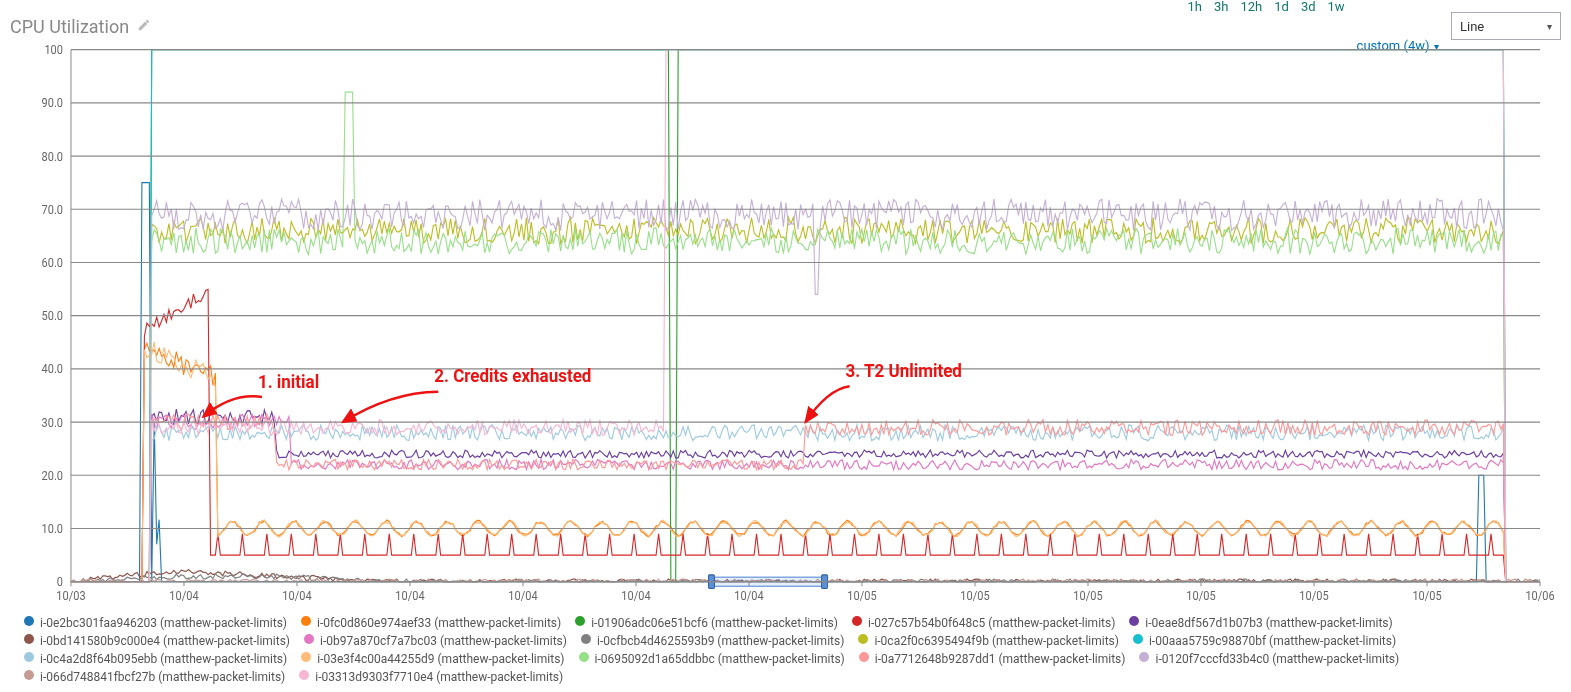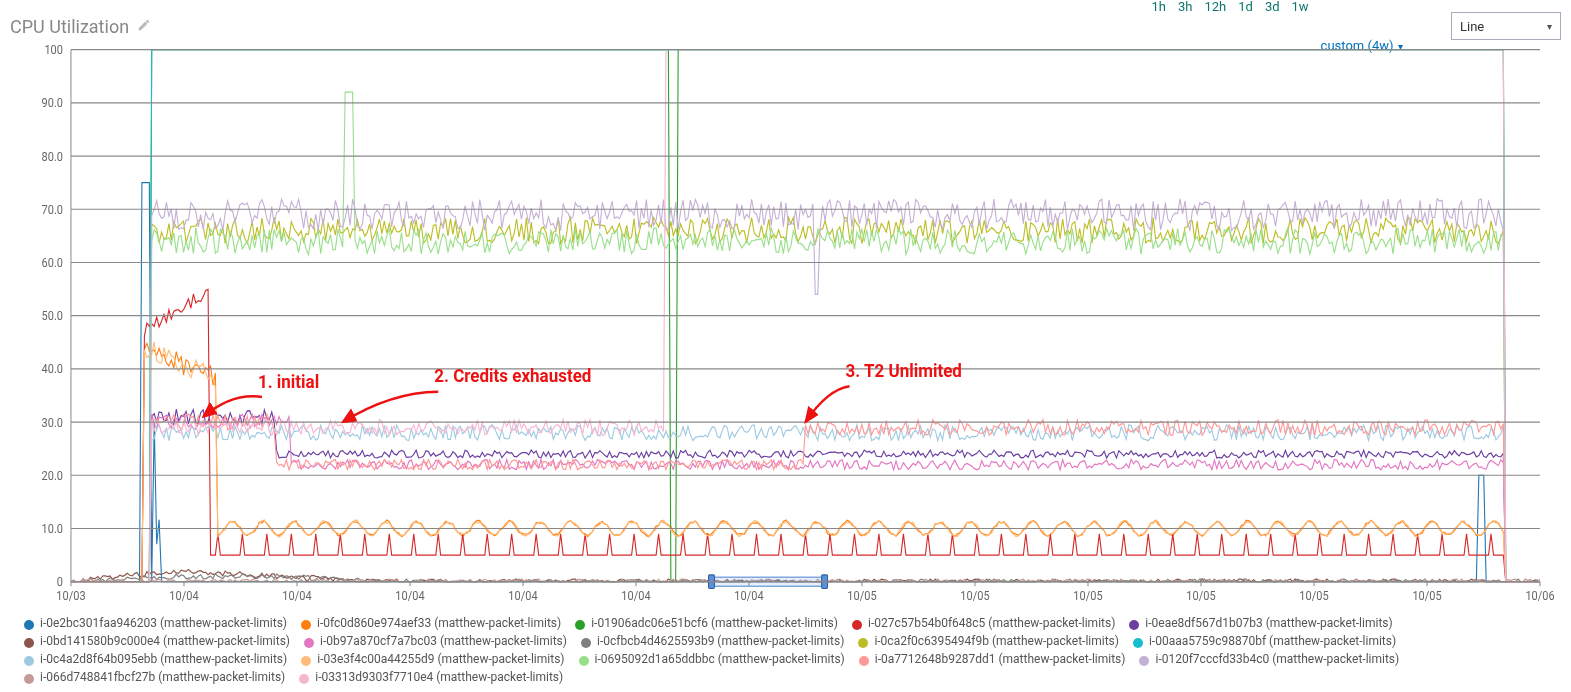--- a/index.html
+++ b/index.html
@@ -7,34 +7,34 @@
   .container { width: 1571px; height: 692px; display: flex; flex-direction: column; padding: 8px 10px 6px 10px; }
   .header { display: flex; align-items: center; justify-content: space-between; height: 36px; }
   .title-wrap { display: flex; align-items: center; gap: 8px; }
   .title { font-size: 18px; font-weight: 400; color: #888; }
   .edit-icon { color: #bbb; font-size: 14px; cursor: pointer; }
   .controls { display: flex; align-items: center; gap: 12px; }
   .ranges { display: flex; gap: 12px; color: #555; font-size: 13px; }
   .range { cursor: pointer; color: #0f766e; }
   .range.active { color: #0073bb; margin-top: 39px; }
   .range .caret { font-size: 10px; margin-left: 2px; }
-  .dropdown { position: relative; border: 1px solid #aab; background: #fff; height: 28px; width: 110px; padding: 4px 8px; display: flex; align-items: center; justify-content: space-between; cursor: pointer; font-size: 13px; color: #333; margin-left: 36px; }
+  .dropdown { position: relative; border: 1px solid #aab; background: #fff; height: 28px; width: 110px; padding: 4px 8px; display: flex; align-items: center; justify-content: space-between; cursor: pointer; font-size: 13px; color: #333; }
   .dropdown .tri { font-size: 10px; color: #555; }
   .ylabel { font-size: 12px; color: #666; margin: 18px 0 6px 22px; }
   .chart-area { position: relative; flex: 1 1 auto; margin: 0 6px 0 6px; }
   svg.chart { width: 100%; height: 100%; display: block; }
   .axis text { font-size: 11px; fill: #666; }
   .axis line, .axis path { stroke: #888; stroke-width: 1; }
   .series { fill: none; stroke-width: 1.1; }
   .annotation { position: absolute; color: #e11; font-weight: 700; font-size: 17px; pointer-events: none; }
   .arrow { stroke: #e11; stroke-width: 2.2; fill: none; marker-end: url(#arrowhead); }
   .brush { fill: rgba(100,149,237,.15); stroke: #5b8fd6; }
   .brush-handle { fill: #5b8fd6; stroke: #2c5fa0; }
   .legend { display: flex; flex-wrap: wrap; gap: 4px 14px; padding: 6px 6px 2px 14px; font-size: 12px; color: #555; }
-  .legend-item { display: inline-flex; align-items: flex-end; gap: 6px; white-space: nowrap; cursor: pointer; }
+  .legend-item { display: inline-flex; align-items: flex-start; gap: 6px; white-space: nowrap; cursor: pointer; }
   .swatch { width: 10px; height: 10px; border-radius: 50%; display: inline-block; }
 </style>
 </head>
 <body>
 
 <div class="container">
   <div class="header">
     <div class="title-wrap">
       <span class="title">CPU Utilization</span>
       <span class="edit-icon">

